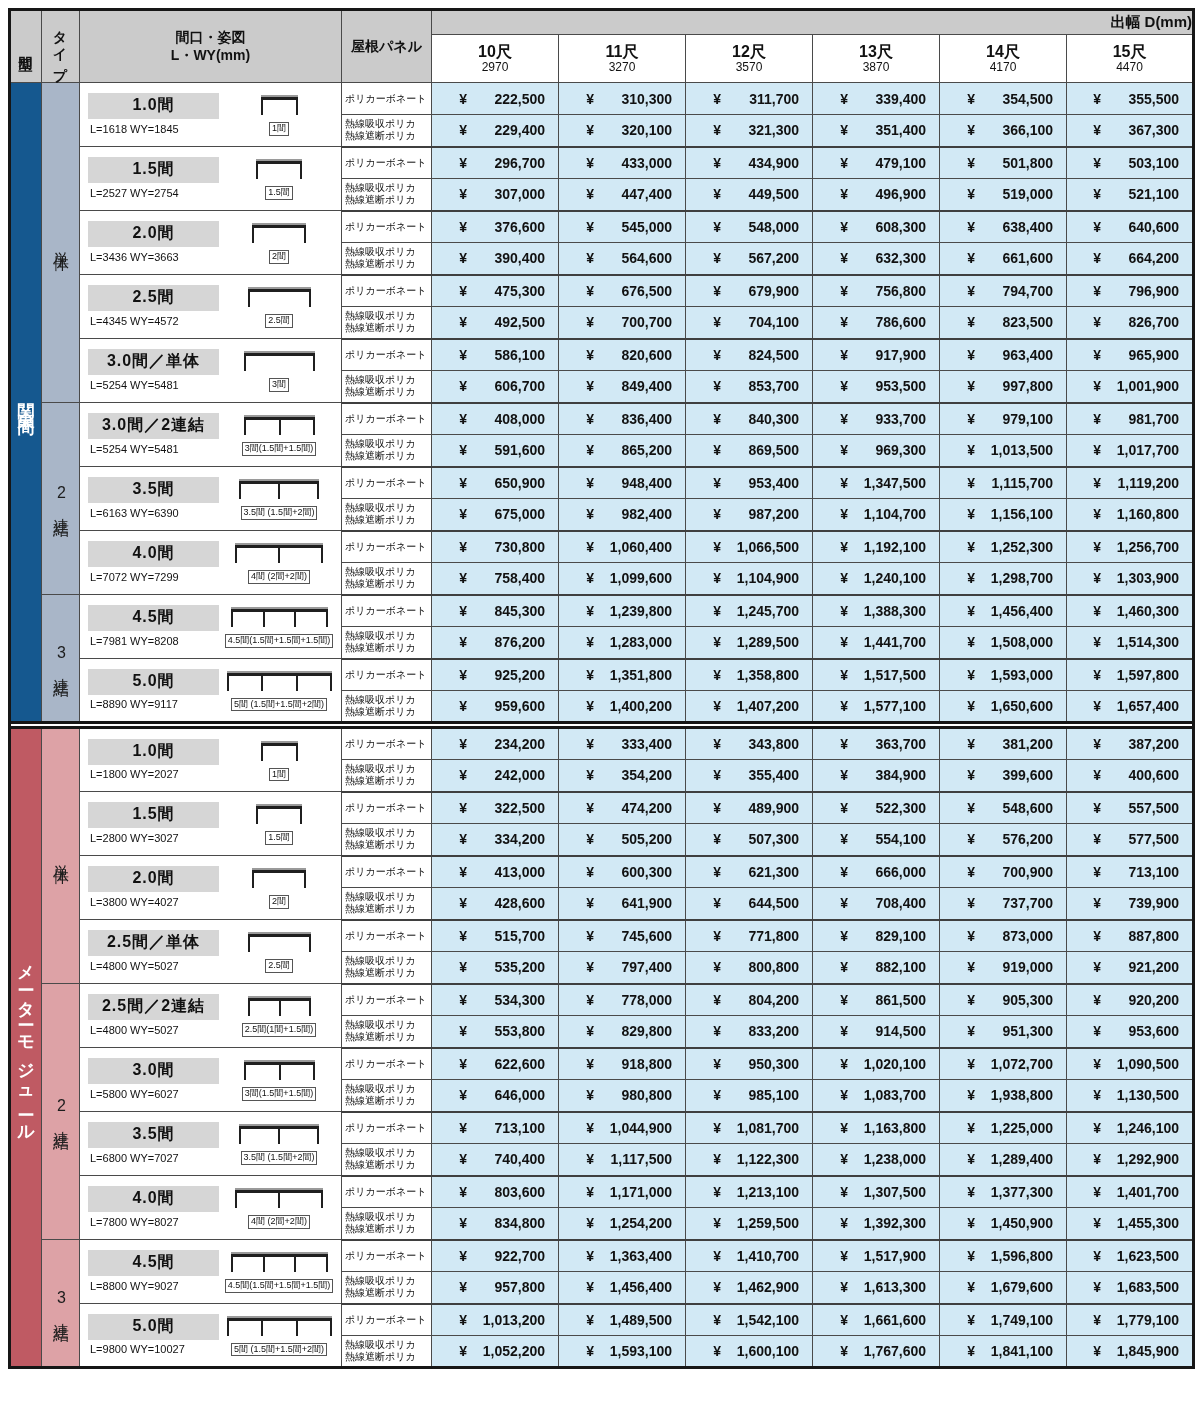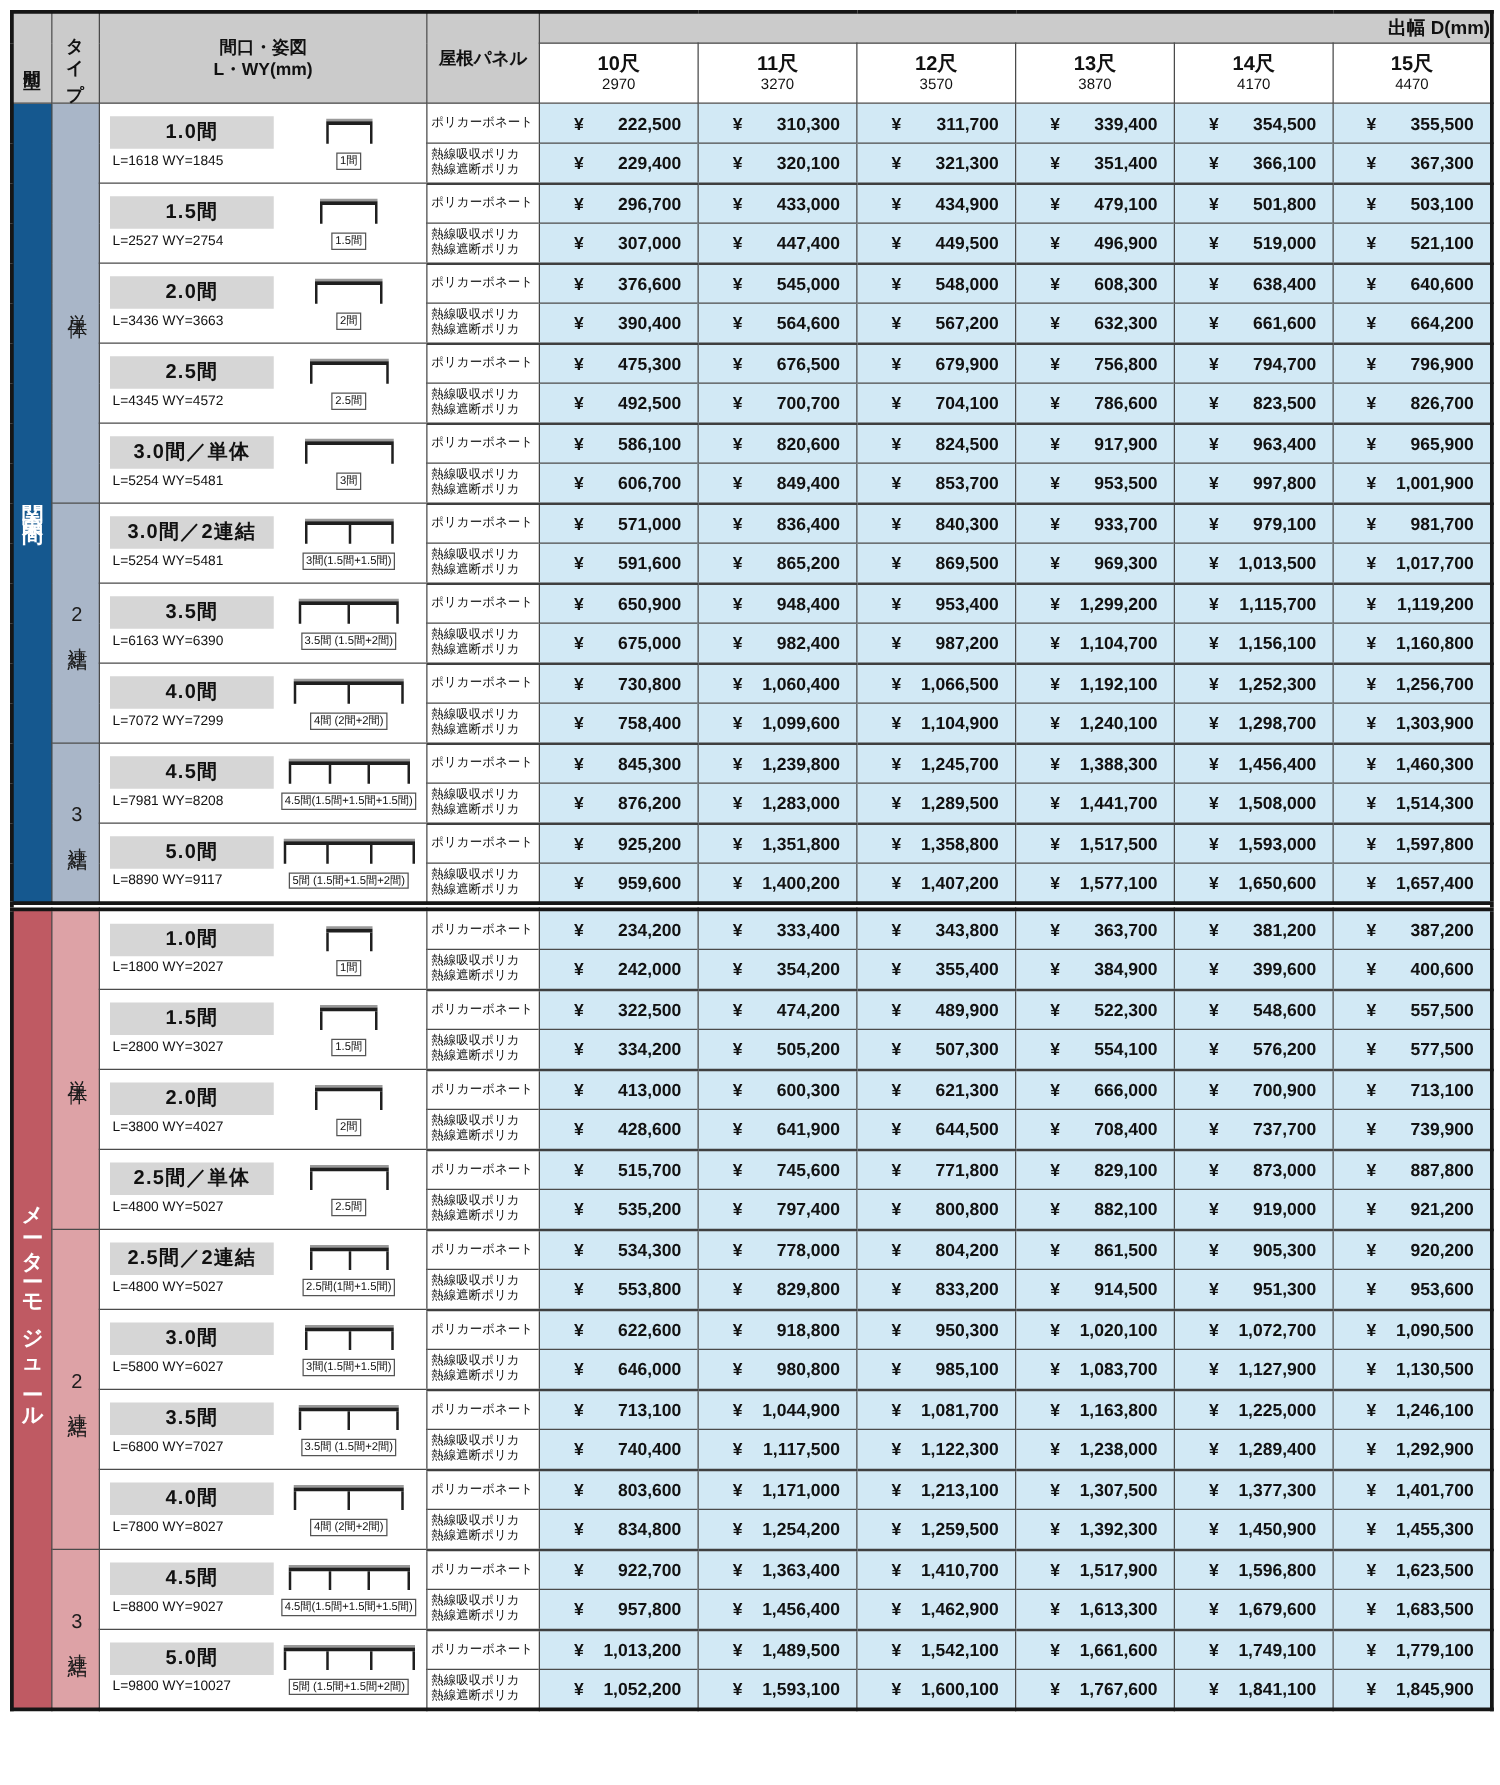--- a/index.html
+++ b/index.html
@@ -328,21 +328,21 @@
                   <div class="roof"></div>
                   <div class="leg" style="left: 0px;"></div>
                   <div class="leg" style="left: 35px;"></div>
                   <div class="leg" style="left: 69px;"></div>
                 </div>
           <div class="diag-label">3間(1.5間+1.5間)</div>
         </div>
       </div>
     </td>
     <td class="panel-cell p-poly">ポリカーボネート</td>
-  <td class="price"><span class="yen">¥</span><span class="num">571,000</span></td>
+  <td class="price"><span class="yen">¥</span><span class="num">408,000</span></td>
           <td class="price"><span class="yen">¥</span><span class="num">836,400</span></td>
           <td class="price"><span class="yen">¥</span><span class="num">840,300</span></td>
           <td class="price"><span class="yen">¥</span><span class="num">933,700</span></td>
           <td class="price"><span class="yen">¥</span><span class="num">979,100</span></td>
           <td class="price"><span class="yen">¥</span><span class="num">981,700</span></td>
         </tr>
   <tr class="sub2">
     <td class="panel-cell p-heat">
             <div>熱線吸収ポリカ</div>
             <div>熱線遮断ポリカ</div>
@@ -371,21 +371,21 @@
                   <div class="leg" style="left: 78px;"></div>
                 </div>
           <div class="diag-label">3.5間 (1.5間+2間)</div>
         </div>
       </div>
     </td>
     <td class="panel-cell p-poly">ポリカーボネート</td>
   <td class="price"><span class="yen">¥</span><span class="num">650,900</span></td>
           <td class="price"><span class="yen">¥</span><span class="num">948,400</span></td>
           <td class="price"><span class="yen">¥</span><span class="num">953,400</span></td>
-          <td class="price"><span class="yen">¥</span><span class="num">1,299,200</span></td>
+          <td class="price"><span class="yen">¥</span><span class="num">1,347,500</span></td>
           <td class="price"><span class="yen">¥</span><span class="num">1,115,700</span></td>
           <td class="price"><span class="yen">¥</span><span class="num">1,119,200</span></td>
         </tr>
   <tr class="sub2">
     <td class="panel-cell p-heat">
             <div>熱線吸収ポリカ</div>
             <div>熱線遮断ポリカ</div>
           </td>
   <td class="price"><span class="yen">¥</span><span class="num">675,000</span></td>
           <td class="price"><span class="yen">¥</span><span class="num">982,400</span></td>
@@ -760,21 +760,21 @@
         </tr>
   <tr class="sub2">
     <td class="panel-cell p-heat">
             <div>熱線吸収ポリカ</div>
             <div>熱線遮断ポリカ</div>
           </td>
   <td class="price"><span class="yen">¥</span><span class="num">646,000</span></td>
           <td class="price"><span class="yen">¥</span><span class="num">980,800</span></td>
           <td class="price"><span class="yen">¥</span><span class="num">985,100</span></td>
           <td class="price"><span class="yen">¥</span><span class="num">1,083,700</span></td>
-          <td class="price"><span class="yen">¥</span><span class="num">1,127,900</span></td>
+          <td class="price"><span class="yen">¥</span><span class="num">1,938,800</span></td>
           <td class="price"><span class="yen">¥</span><span class="num">1,130,500</span></td>
         </tr>
 
   <tr class="sub1">
     <td class="mado-cell" rowspan="2">
       <div class="mado">
         <div class="mado-left">
           <div class="size-stripe">3.5間</div>
           <div class="dims">L=6800 WY=7027</div>
         </div>

